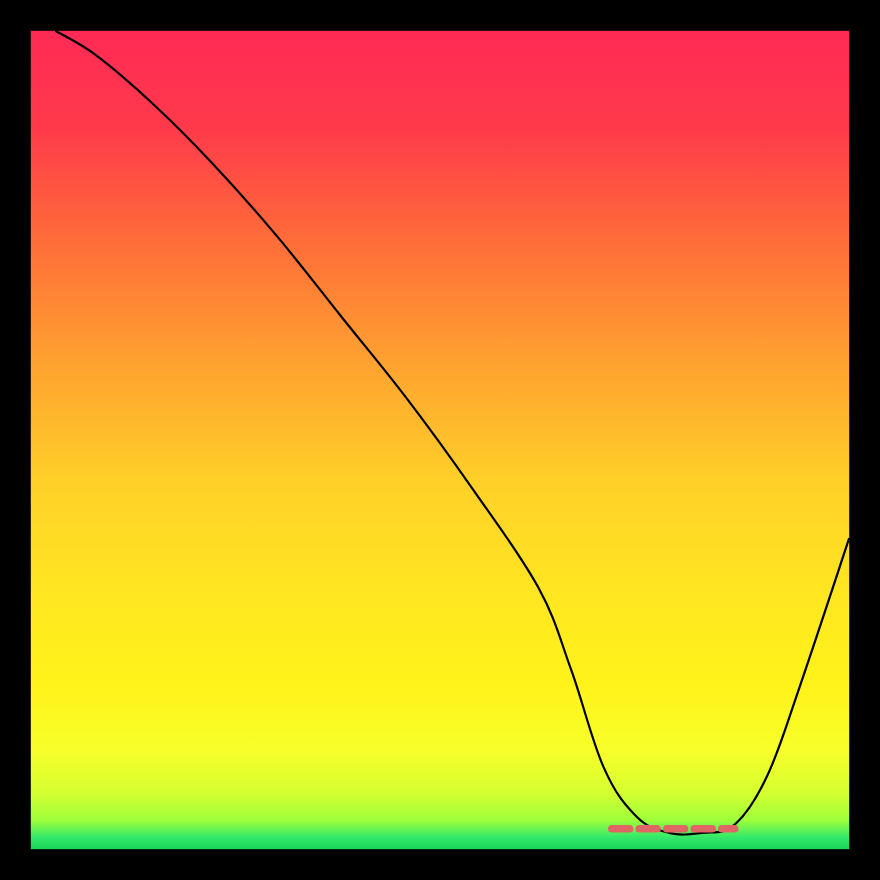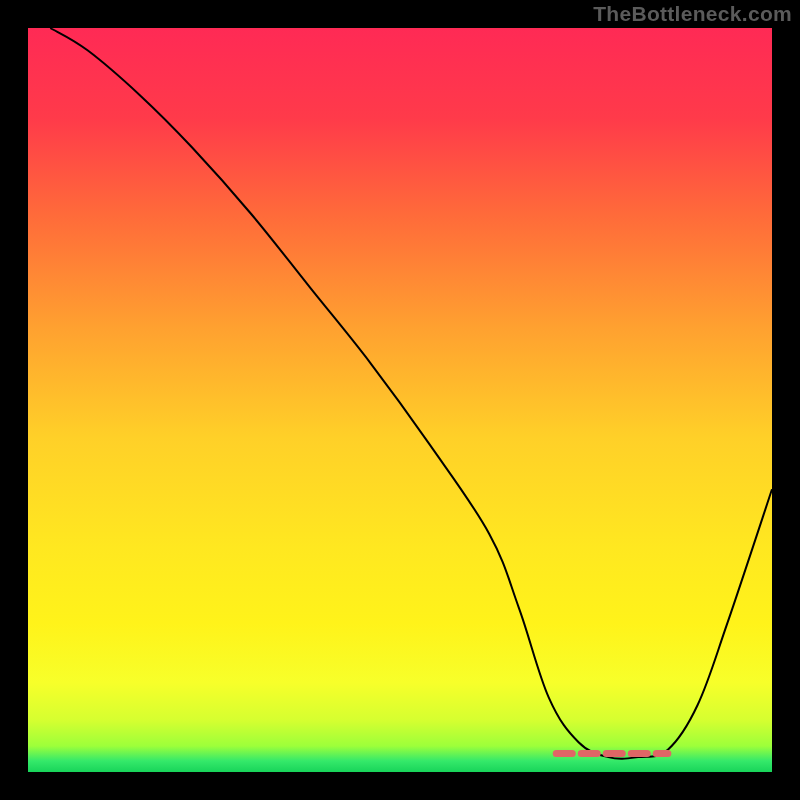--- a/index.html
+++ b/index.html
@@ -60,14 +60,13 @@
 
     <rect x="0" y="0" width="800" height="800" fill="#000"></rect>
 
     <rect id="plot-rect" x="28" y="28" width="744" height="744" fill="url(#bg-grad)"></rect>
 
     <path id="curve-path" d="M 50.32 28 C 57.016000000000005 32.0176, 71.4496 38.267200000000024, 87.52000000000001 50.32000000000002 C 103.59040000000002 62.37280000000002, 120.85119999999999 77.55039999999998, 139.6 94.95999999999998 C 158.34879999999998 112.36959999999998, 171.592 125.61280000000002, 191.68 147.04000000000002 C 211.768 168.46720000000002, 229.7728 188.5552, 251.2 214 C 272.6272 239.4448, 289.2928 261.616, 310.72 288.4 C 332.14720000000005 315.18399999999997, 348.8128 334.67679999999996, 370.24 362.79999999999995 C 391.66720000000004 390.92319999999995, 408.3328000000001 413.83840000000004, 429.76000000000005 444.64000000000004 C 451.1872 475.44160000000005, 473.20959999999997 504.45759999999996, 489.28 533.92 C 505.3504 563.3824, 508.3264 578.8576, 519.04 608.32 C 529.7536 637.7824, 538.0863999999999 673.4944, 548.8 697.6 C 559.5136 721.7056, 567.8463999999999 731.5264, 578.56 742.24 C 589.2736 752.9536, 597.6064 754.4416, 608.32 757.12 C 619.0336000000001 759.7984, 627.3663999999999 758.4592, 638.0799999999999 757.12 C 648.7936 755.7808, 657.1264 759.0544, 667.84 749.68 C 678.5536000000001 740.3055999999999, 686.8864 727.8064, 697.6 705.0400000000001 C 708.3136000000001 682.2736000000001, 713.9680000000001 662.0368000000001, 727.36 623.2 C 740.752 584.3632, 763.9648 513.3856, 772 489.28" fill="none" stroke-width="2" stroke="#000000"></path>
 
     <path id="flat-path" d="M 556.24 753.4 L 667.84 753.4" fill="none" stroke-width="7" stroke-linecap="round" stroke-dasharray="16 9" stroke="#e06666"></path>
   </svg>
 
-  <div class="watermark">TheBottleneck.com</div>
 </div>
 
 </body></html>

